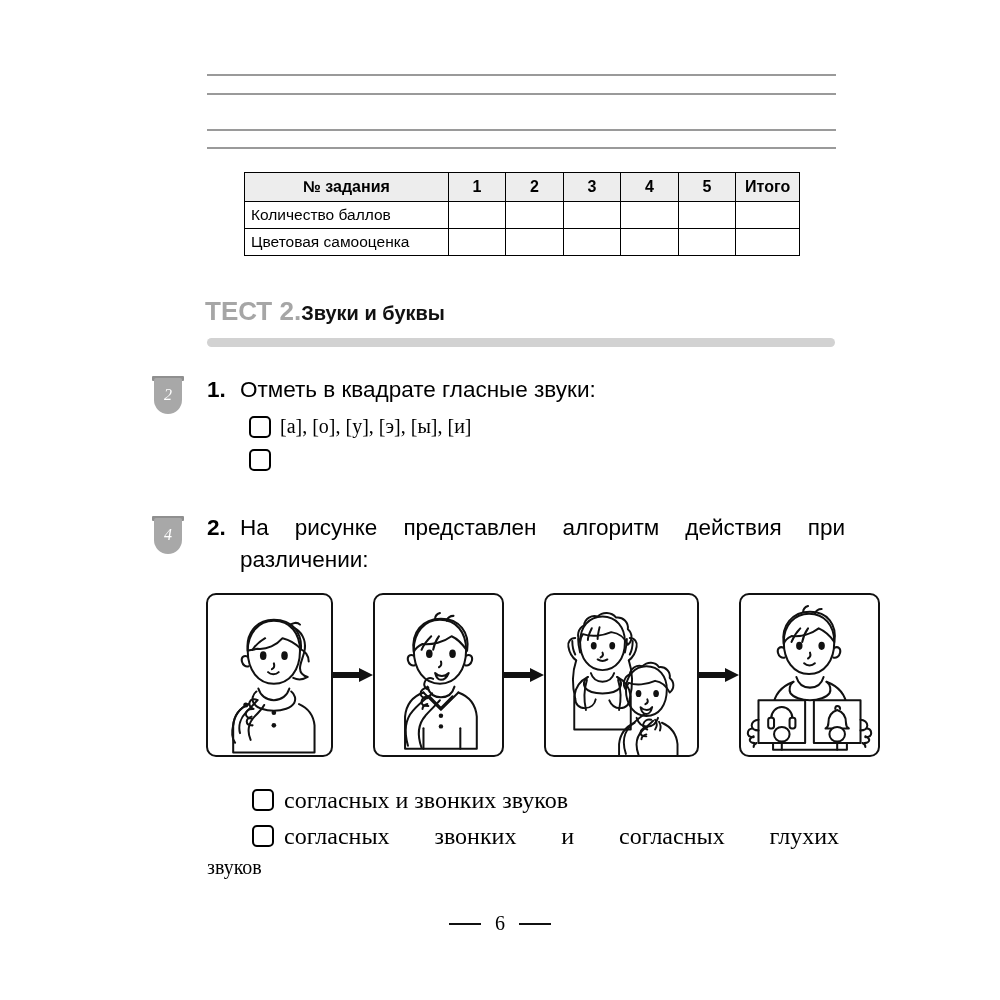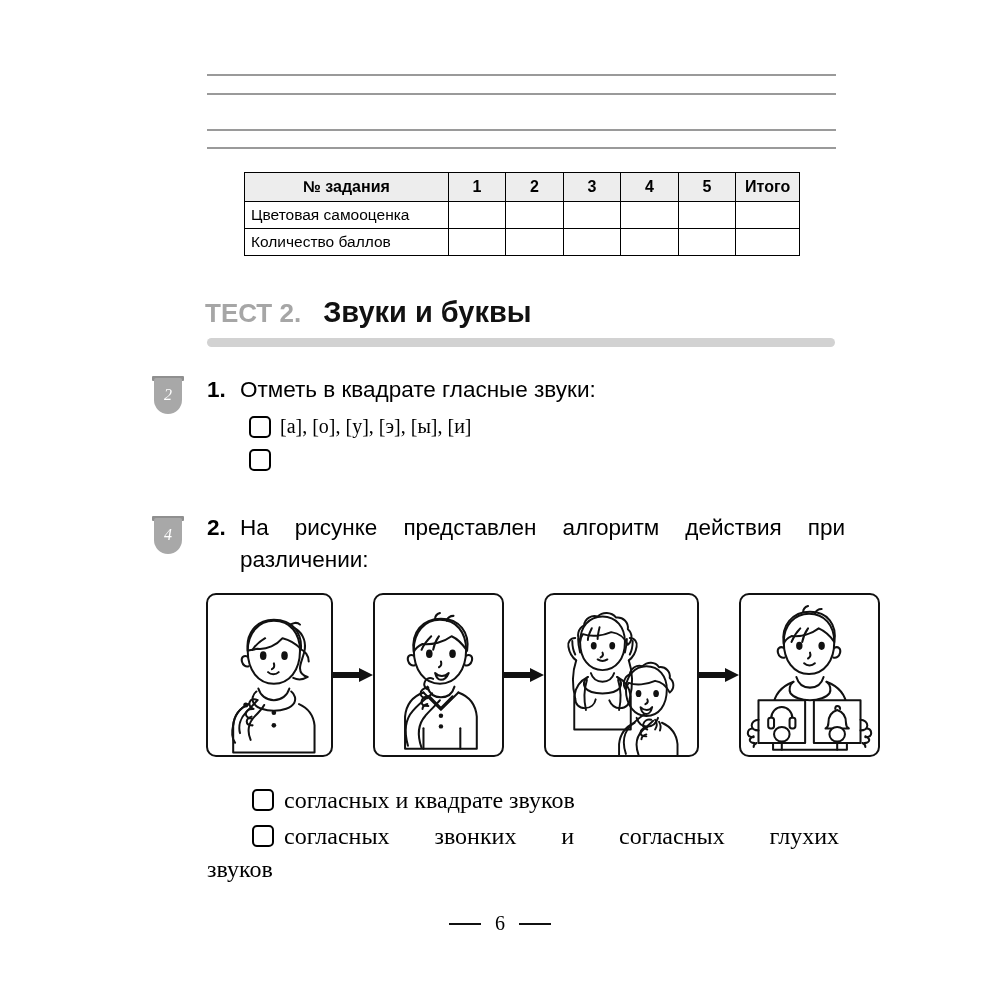--- a/index.html
+++ b/index.html
@@ -90,22 +90,21 @@
   .test-kicker {
     color: #a6a6a6;
     font-weight: bold;
     font-size: 26px;
     letter-spacing: 0px;
     white-space: nowrap;
   }
   .test-title {
     color: #111111;
     font-weight: bold;
-    font-size: 29px;
-    margin-left: 22px;
+    font-size: 20px;
     white-space: nowrap;
   }
   .test-underbar {
     position: absolute;
     left: 207px;
     top: 338px;
     width: 628px;
     height: 9px;
     background: #d2d2d2;
     border-radius: 4.5px;
@@ -260,21 +259,21 @@
   }
   .ans-row.justify .ans-text {
     width: 562px;
     text-align: justify;
     text-align-last: justify;
     white-space: normal;
   }
   .ans-overflow {
     margin-left: 0px;
     margin-top: 2px;
-    font-size: 24px;
+    font-size: 20px;
   }
 
   
   .footer {
     position: absolute;
     left: 0;
     top: 912px;
     width: 1000px;
     display: flex;
     align-items: center;
@@ -318,30 +317,30 @@
           <th>1</th>
           <th>2</th>
           <th>3</th>
           <th>4</th>
           <th>5</th>
           <th>Итого</th>
         </tr>
       </thead>
       <tbody>
         <tr>
-          <td class="row-label">Цветовая самооценка</td>
+          <td class="row-label">Количество баллов</td>
           <td></td>
           <td></td>
           <td></td>
           <td></td>
           <td></td>
           <td></td>
         </tr>
         <tr>
-          <td class="row-label">Количество баллов</td>
+          <td class="row-label">Цветовая самооценка</td>
           <td></td>
           <td></td>
           <td></td>
           <td></td>
           <td></td>
           <td></td>
         </tr>
       </tbody>
     </table>
   </div>
@@ -604,21 +603,21 @@
           <path d="M128 145c2 1 4 2 4 4 0 2-3 3-5 3"></path>
           <path d="M125 152c2 1 3 2 3 4"></path>
         </g>
       </svg>
     </div>
   </div>
 
   <div class="q2-answers">
     <div class="ans-row">
       <span class="checkbox"></span>
-      <span class="ans-text">согласных и квадрате звуков</span>
+      <span class="ans-text">согласных и звонких звуков</span>
     </div>
     <div class="ans-row justify">
       <span class="checkbox"></span>
       <span class="ans-text">согласных звонких и согласных глухих</span>
     </div>
     <div class="ans-overflow">звуков</div>
   </div>
 
   <div class="footer">
     <span class="foot-dash"></span>

